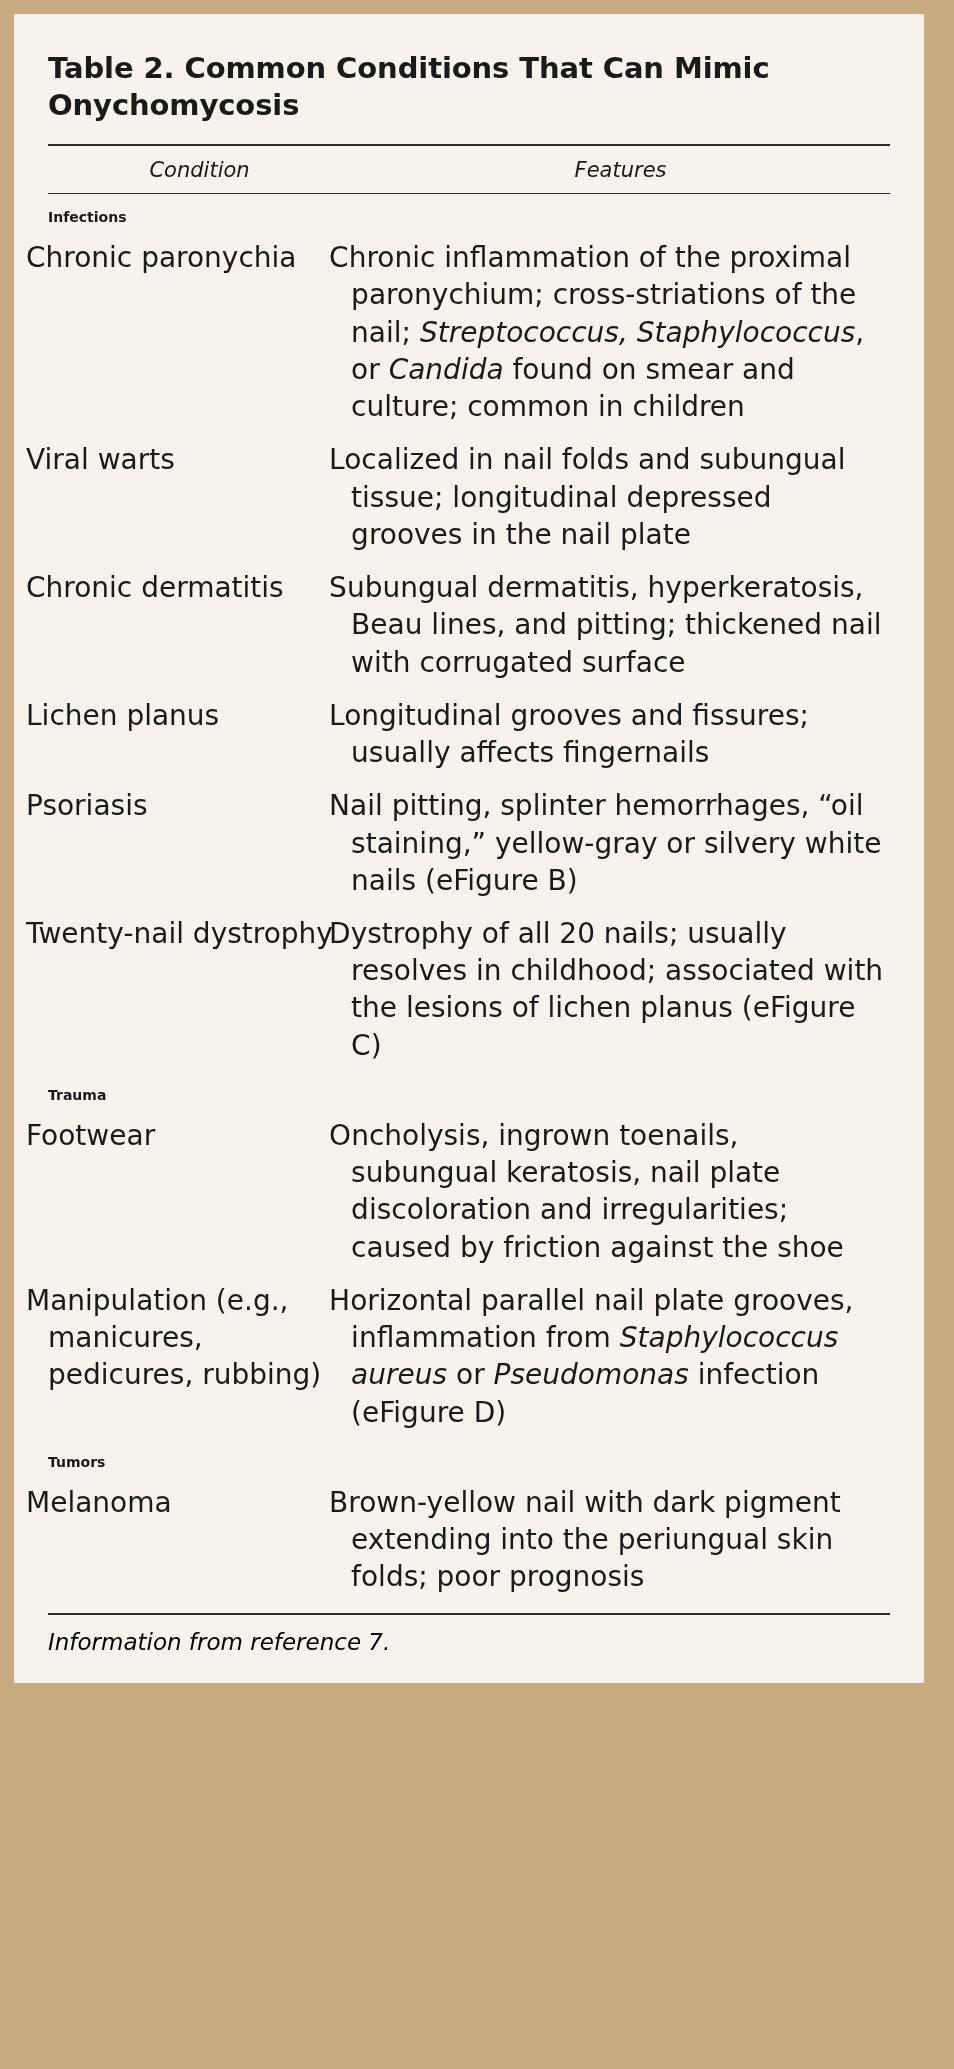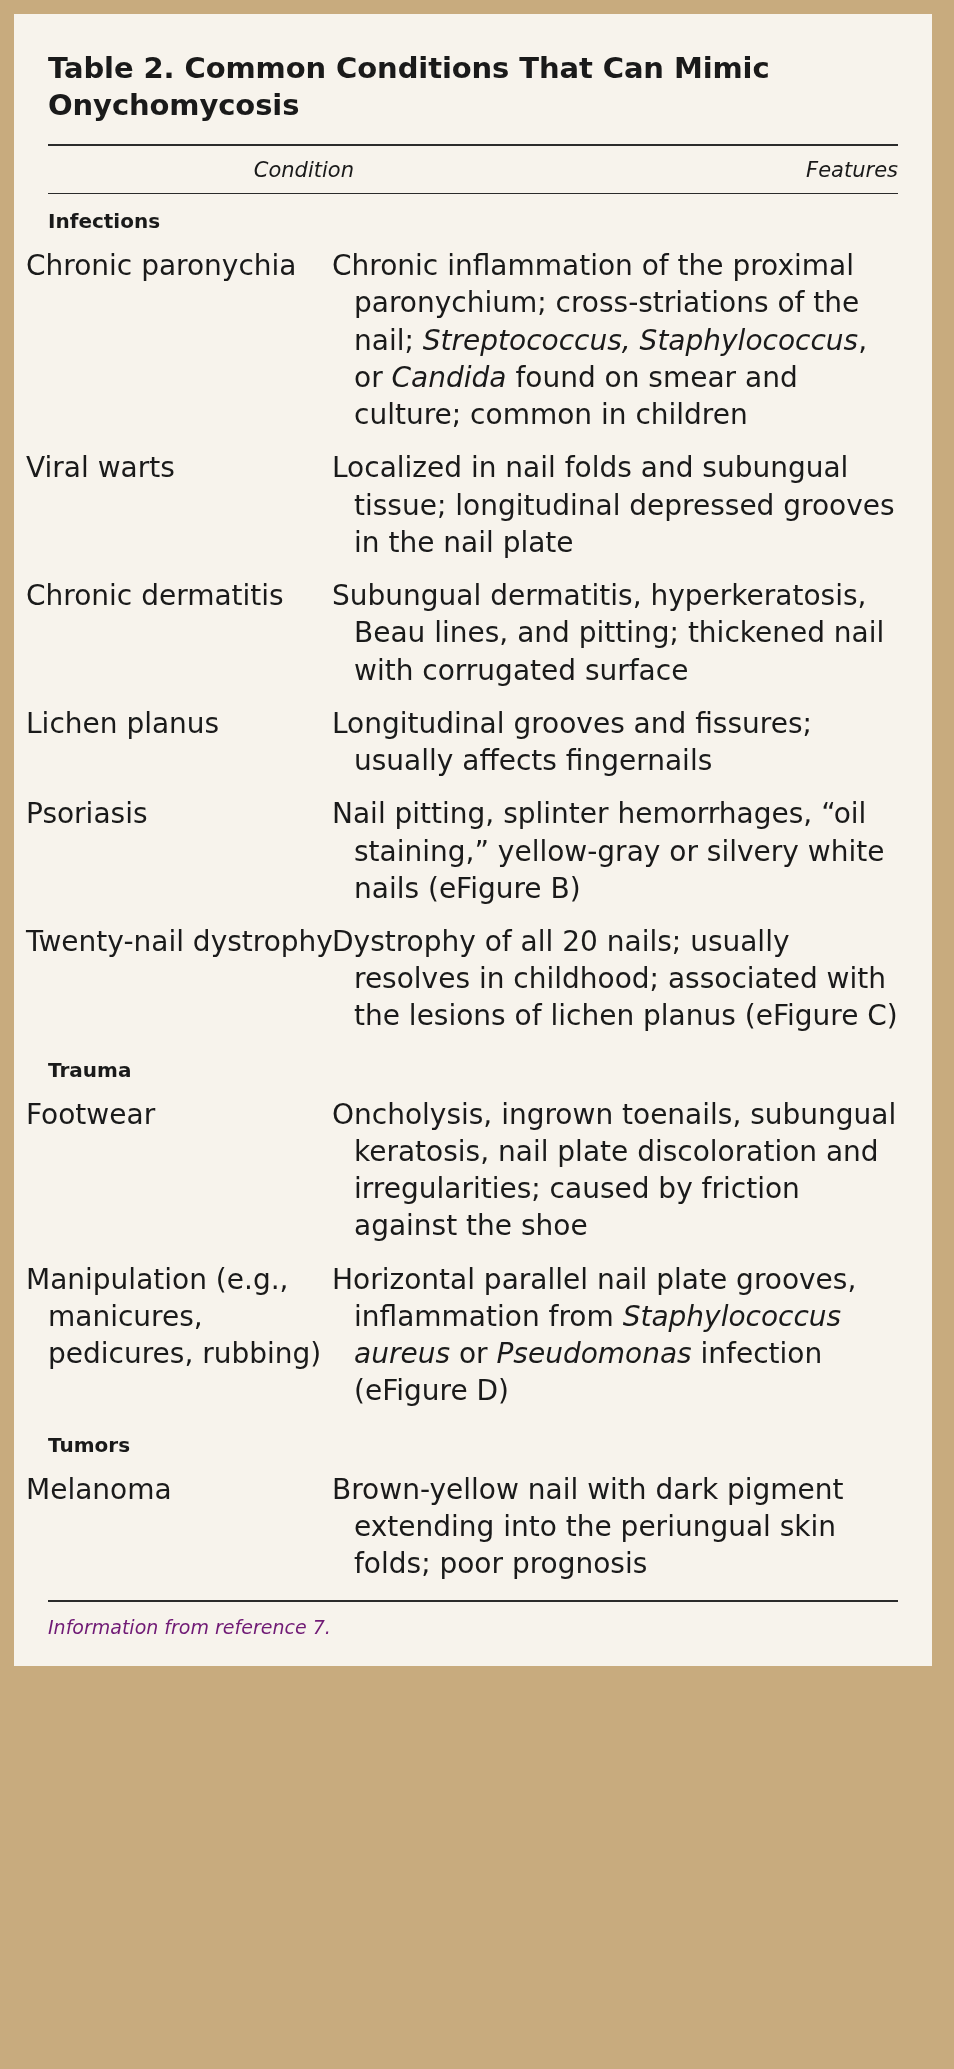--- a/index.html
+++ b/index.html
@@ -10,21 +10,21 @@
     width: 954px;
     background: #c8ab7e;
     font-family: "DejaVu Sans", sans-serif;
   }
   .page {
     position: relative;
     width: 954px;
     min-height: 2069px;
     box-sizing: border-box;
     background: #c8ab7e;
-    padding: 14px 8px 40px 0;
+    padding: 14px 16px 40px 0;
   }
   .table-card {
     background: #f7f3ec;
     margin: 0 14px;
     padding: 28px 34px 26px 34px;
     box-sizing: border-box;
   }
   .table-title {
     font-family: "DejaVu Sans", sans-serif;
     font-weight: bold;
@@ -49,27 +49,27 @@
     border-collapse: collapse;
     table-layout: fixed;
   }
   table.data col.c1 { width: 36%; }
   table.data col.c2 { width: 64%; }
   th.colhead {
     font-style: italic;
     font-weight: normal;
     font-size: 21px;
     color: #1a1a1a;
-    text-align: right;
+    text-align: center;
     padding: 12px 0 11px 0;
     font-family: "DejaVu Sans", sans-serif;
   }
   tr.group-row td {
     font-weight: bold;
-    font-size: 20px;
+    font-size: 14px;
     color: #1a1a1a;
     padding: 15px 0 6px 0;
   }
   tr.data-row td {
     font-size: 28px;
     line-height: 1.33;
     color: #1a1a1a;
     vertical-align: top;
     padding: 8px 0 8px 0;
   }
@@ -81,22 +81,22 @@
     padding-left: 22px;
   }
   td.feat {
     text-indent: -22px;
     padding-left: 22px;
     padding-right: 4px;
   }
   em { font-style: italic; }
   .footnote {
     font-style: italic;
-    font-size: 19px;
-    color: #701a75;
+    font-size: 23px;
+    color: #000000;
     padding: 14px 0 2px 0;
   }
   .rule-wrap-bottom { margin-top: 10px; }
 </style>
 </head>
 <body>
 
 <div class="page">
   <div class="table-card">
 

